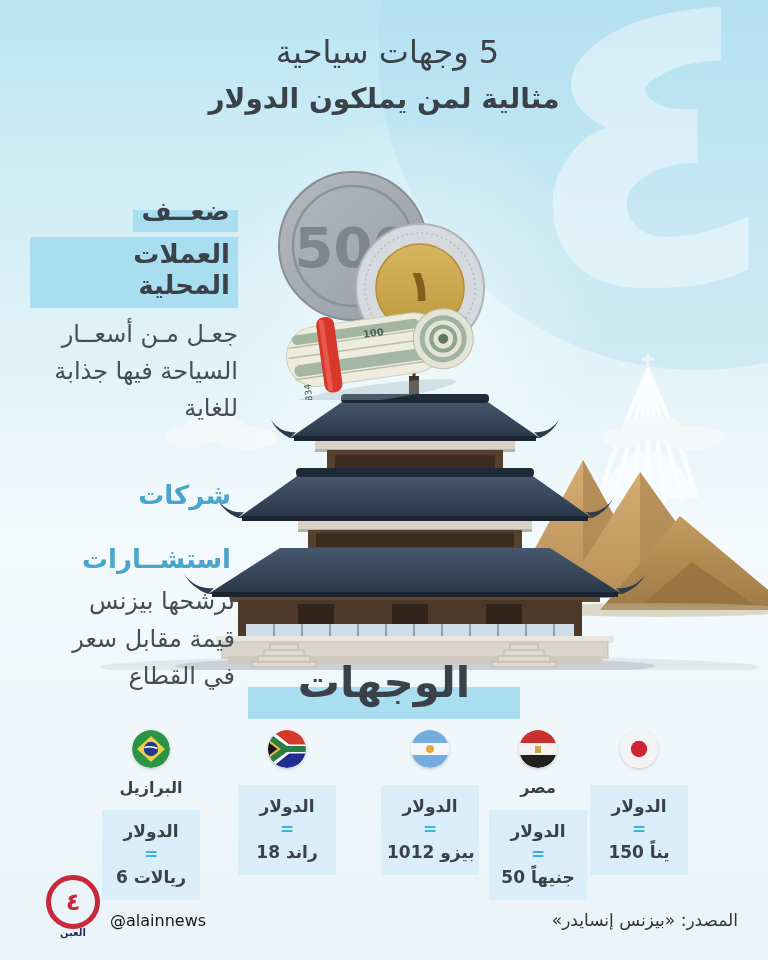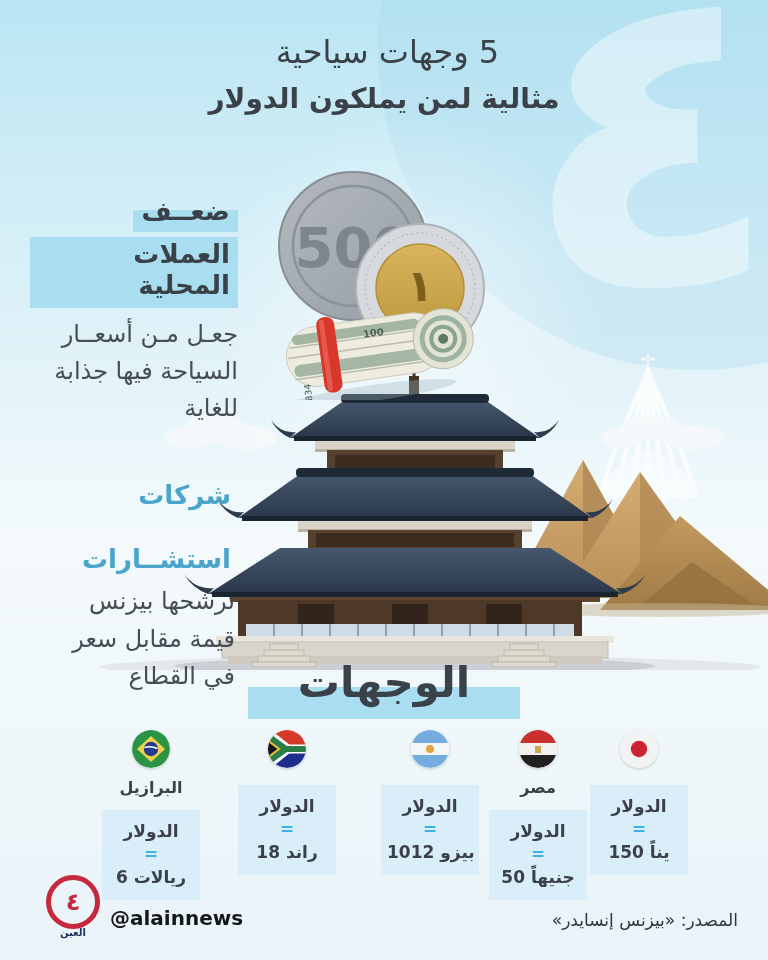--- a/index.html
+++ b/index.html
@@ -44,21 +44,21 @@
   .rate-label{font-size:17px;font-weight:bold;color:#3b4148;}
   .rate-eq{font-size:17px;font-weight:bold;color:#3db3dd;margin:3px 0;}
   .rate-val{font-size:17px;font-weight:bold;color:#3b4148;direction:ltr;unicode-bidi:isolate;white-space:nowrap;}
 
   .footer-left{position:absolute;left:46px;bottom:22px;display:flex;align-items:flex-end;gap:10px;
         direction:ltr;z-index:3;}
   .logo{display:flex;flex-direction:column;align-items:center;}
   .logo-mark{width:44px;height:44px;border:5px solid #c5293b;border-radius:50%;display:flex;
         align-items:center;justify-content:center;font-size:24px;font-weight:bold;color:#c5293b;background:transparent;}
   .logo-name{font-size:10px;font-weight:bold;color:#20315f;margin-top:-2px;}
-  .handle{font-size:20px;font-weight:bold;color:#15181b;padding-bottom:8px;}
+  .handle{font-size:16px;font-weight:normal;color:#15181b;padding-bottom:8px;}
   .source{position:absolute;right:30px;bottom:30px;font-size:17px;color:#30353b;z-index:3;}
 </style>
 </head>
 <body>
 
 <div class="page">
 
   <div class="corner-glow"></div>
   <div class="watermark">٤</div>
   <div class="glow"></div>

